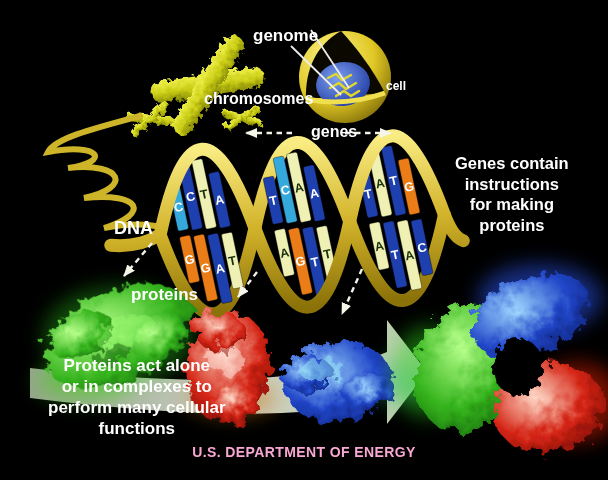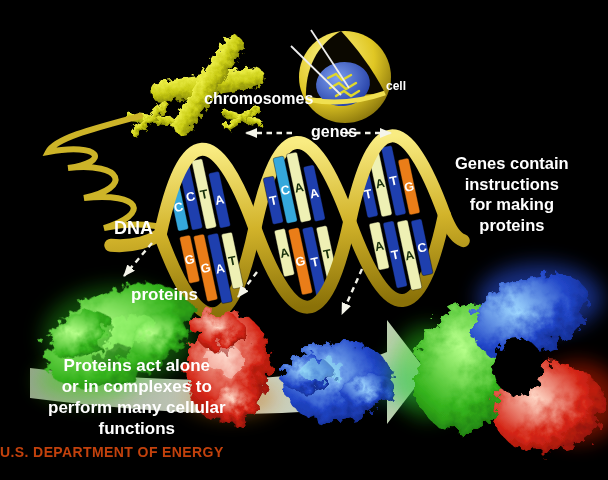--- a/index.html
+++ b/index.html
@@ -17,21 +17,21 @@
   }
   #note-genes{left:455px;top:153px;font-size:16.5px;line-height:20.5px;}
   #note-proteins{left:48px;top:355px;font-size:17px;line-height:21px;}
   #lbl-genome{left:253px;top:27px;font-size:17px;}
   #lbl-cell{left:386px;top:80px;font-size:12px;}
   #lbl-chromosomes{left:204px;top:90px;}
   #lbl-genes{left:311px;top:123px;}
   #lbl-dna{left:114px;top:219px;font-size:18px;}
   #lbl-proteins{left:131px;top:286px;font-size:17px;}
   #footer{
-    position:absolute;left:0;top:444px;width:100%;text-align:left;color:#c2410c;
+    position:absolute;left:0;top:444px;width:100%;text-align:center;color:#f9a8d4;
     font-weight:bold;font-size:14px;letter-spacing:0.4px;z-index:6;
   }
   .gfx{z-index:2;}
   .gfx-top{z-index:4;}
 </style>
 </head>
 <body>
 
 <div id="stage">
 
@@ -235,20 +235,21 @@
     </defs>
     <g stroke="#f0f0e6" stroke-width="2.4" stroke-dasharray="5.5,4.5" fill="none">
       <line x1="292" y1="133" x2="246" y2="133" marker-end="url(#ah)"></line>
       <line x1="345" y1="133" x2="391" y2="133" marker-end="url(#ah)"></line>
       <line x1="152" y1="243" x2="124" y2="276" marker-end="url(#ah)"></line>
       <line x1="257" y1="272" x2="238" y2="297" marker-end="url(#ah)"></line>
       <line x1="362" y1="269" x2="342" y2="314" marker-end="url(#ah)"></line>
     </g>
   </svg>
 
+  <div class="lbl" id="lbl-genome">genome</div>
   <div class="lbl" id="lbl-cell">cell</div>
   <div class="lbl" id="lbl-chromosomes">chromosomes</div>
   <div class="lbl" id="lbl-genes">genes</div>
   <div class="lbl" id="lbl-dna">DNA</div>
   <div class="lbl" id="lbl-proteins">proteins</div>
   <div class="note" id="note-genes">Genes contain
 instructions
 for making
 proteins</div>
   <div class="note" id="note-proteins">Proteins act alone

